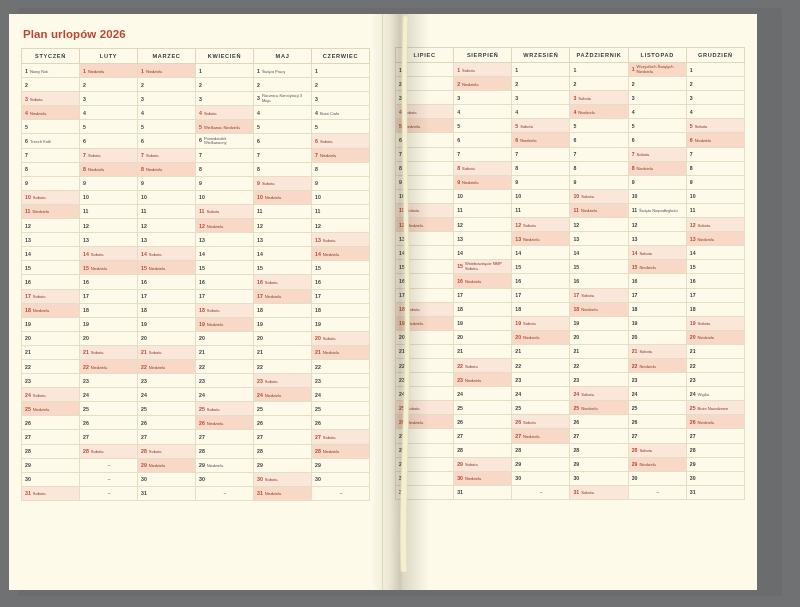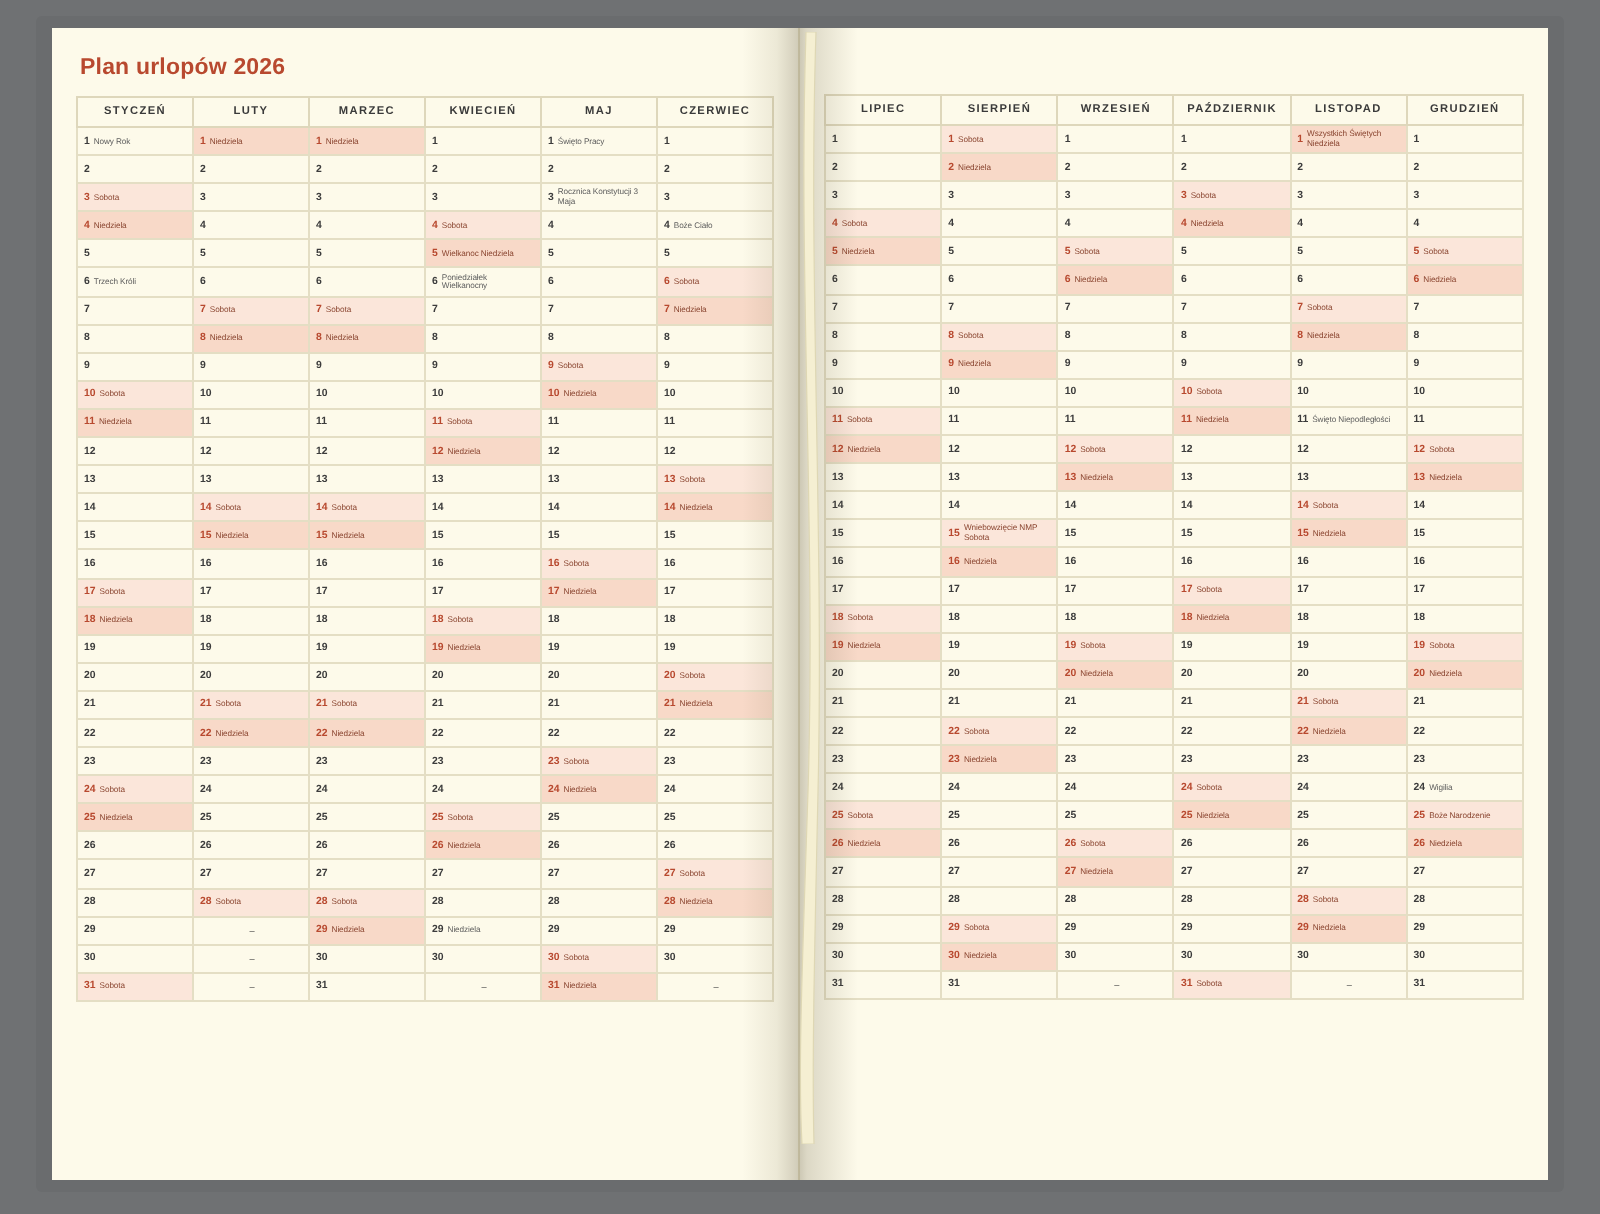--- a/index.html
+++ b/index.html
@@ -19,21 +19,21 @@
   .cover {
     position: absolute;
     left: 18px; top: 8px;
     width: 764px; height: 588px;
     background: #6a6c6e;
     border-radius: 3px;
   }
   
   .pages {
     position: absolute;
-    left: 26px; top: 14px;
+    left: 9px; top: 14px;
     width: 748px; height: 576px;
     background: #fbf7e4;
     border-radius: 2px;
     box-shadow: inset 0 0 2px rgba(0,0,0,.25);
     display: flex;
   }
   .page {
     position: relative;
     height: 100%;
     background: #fdfaea;

